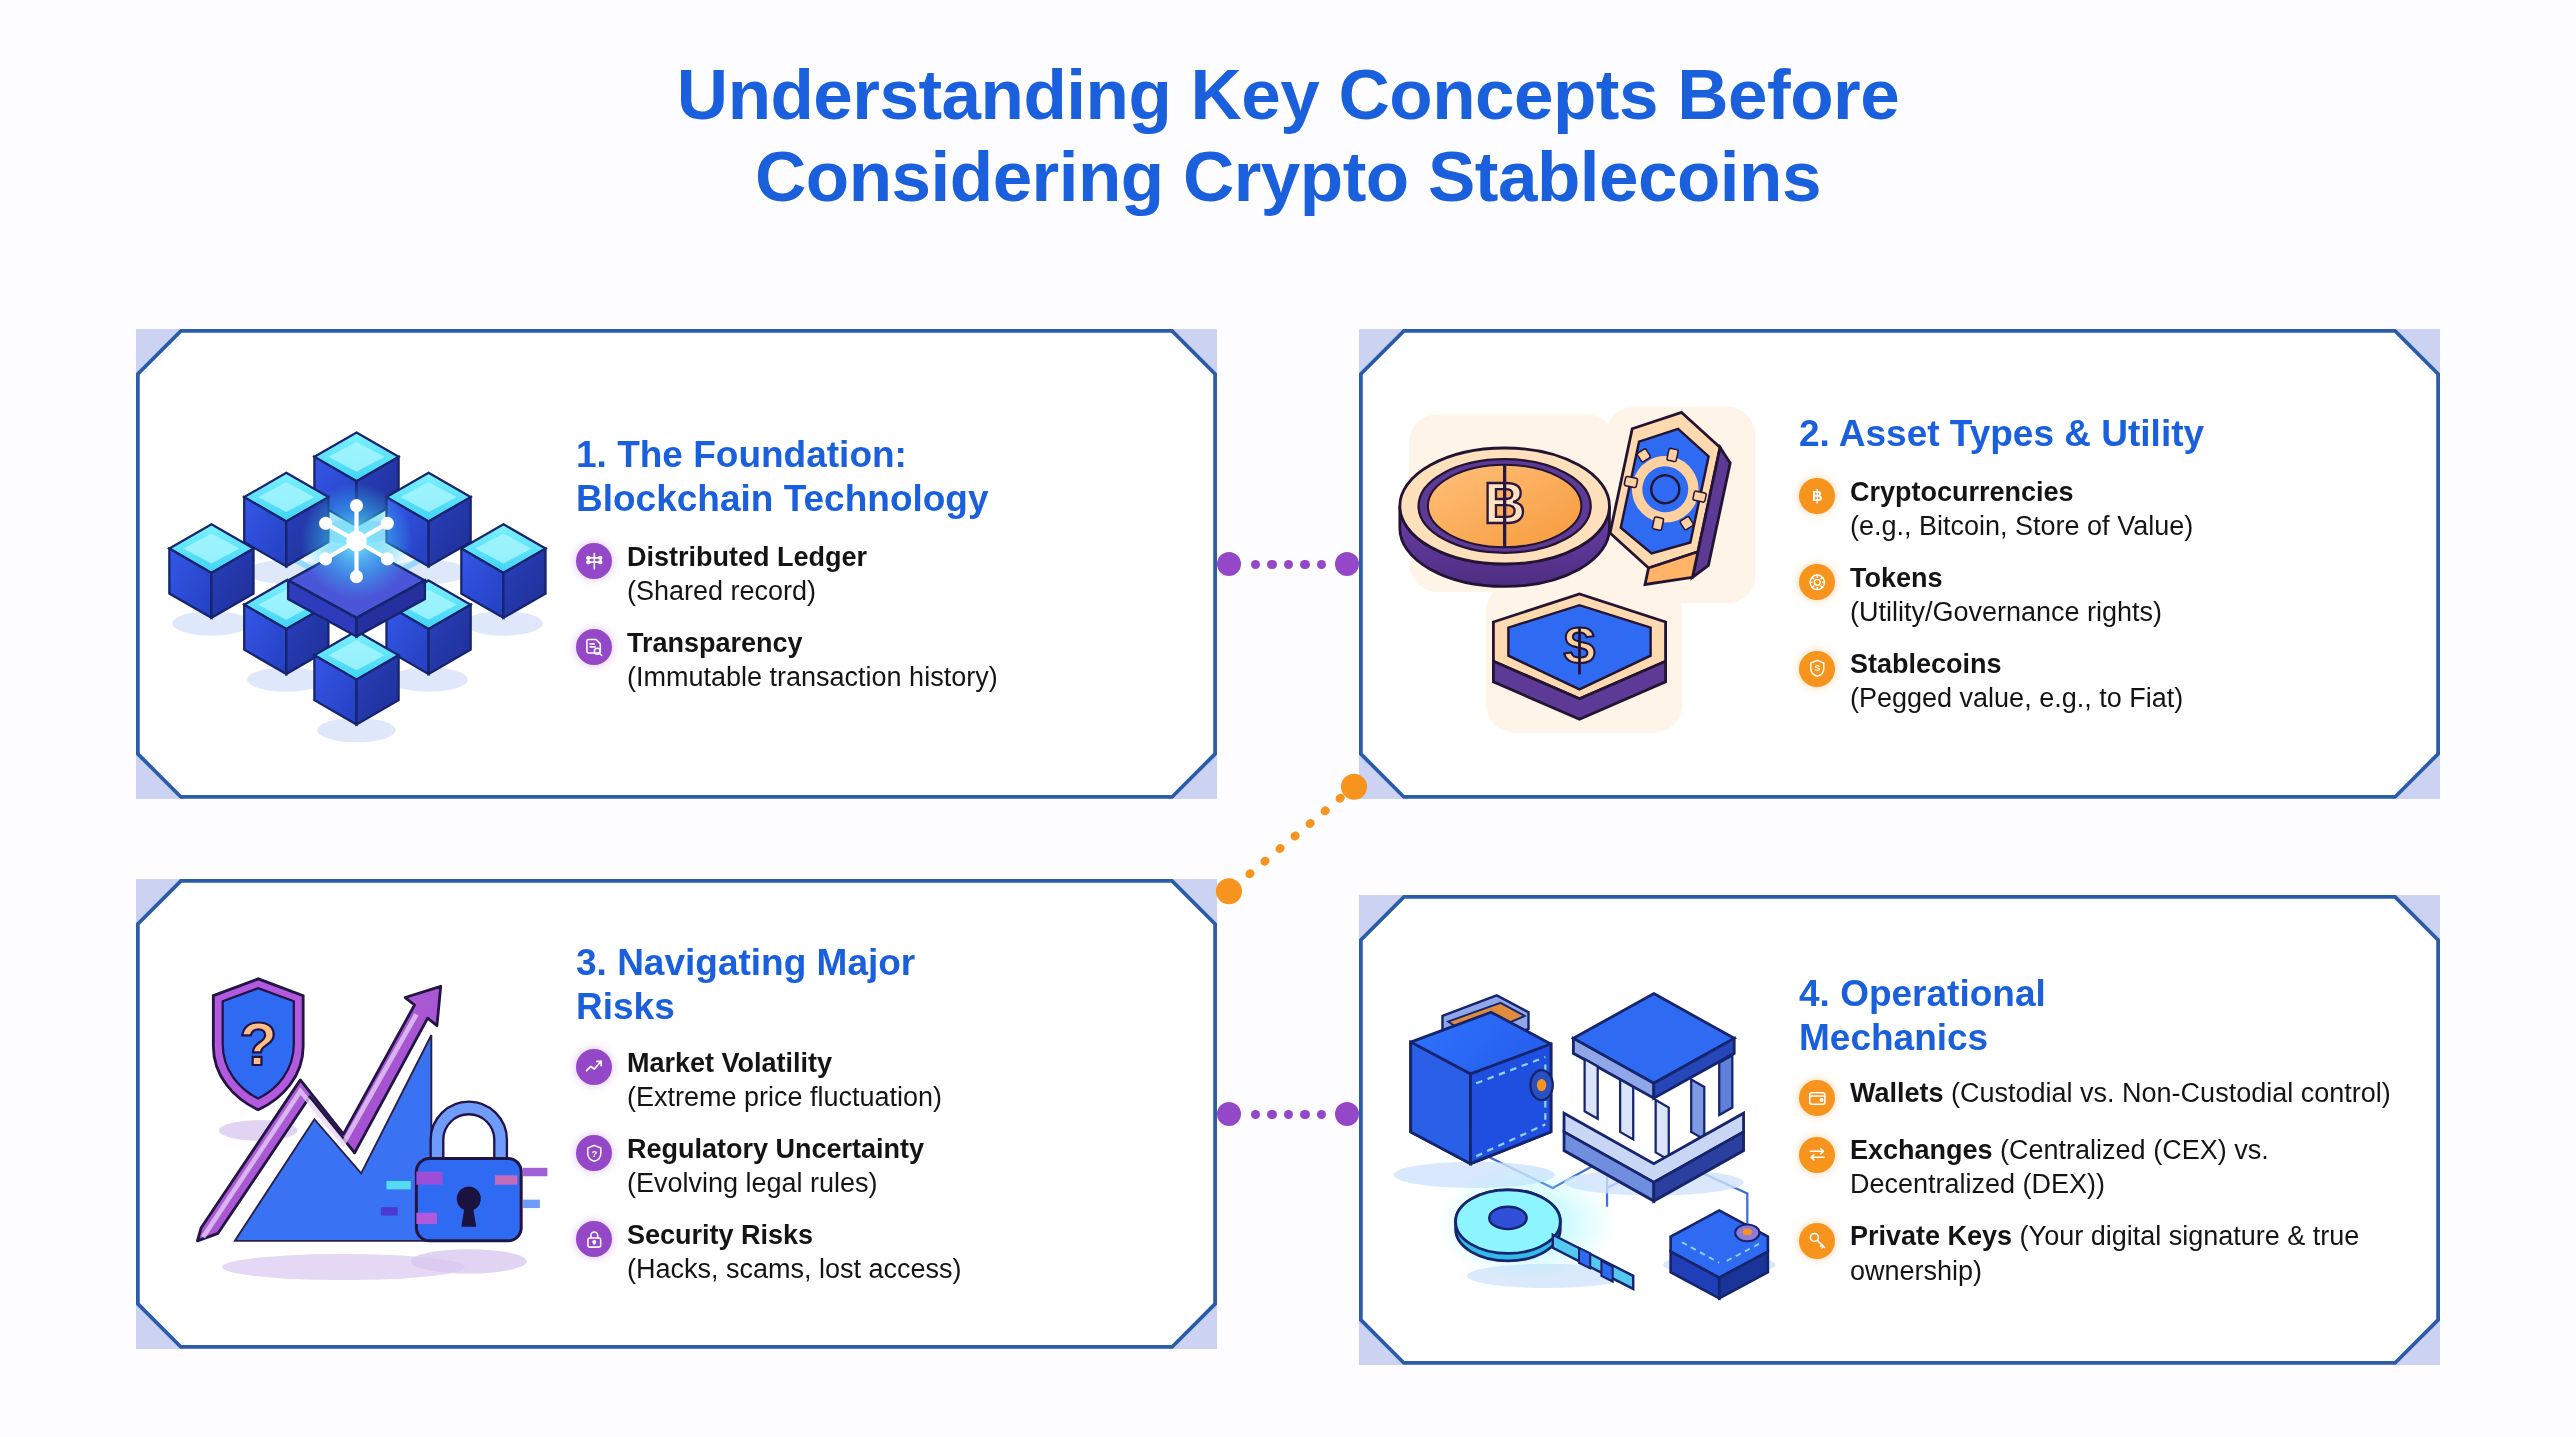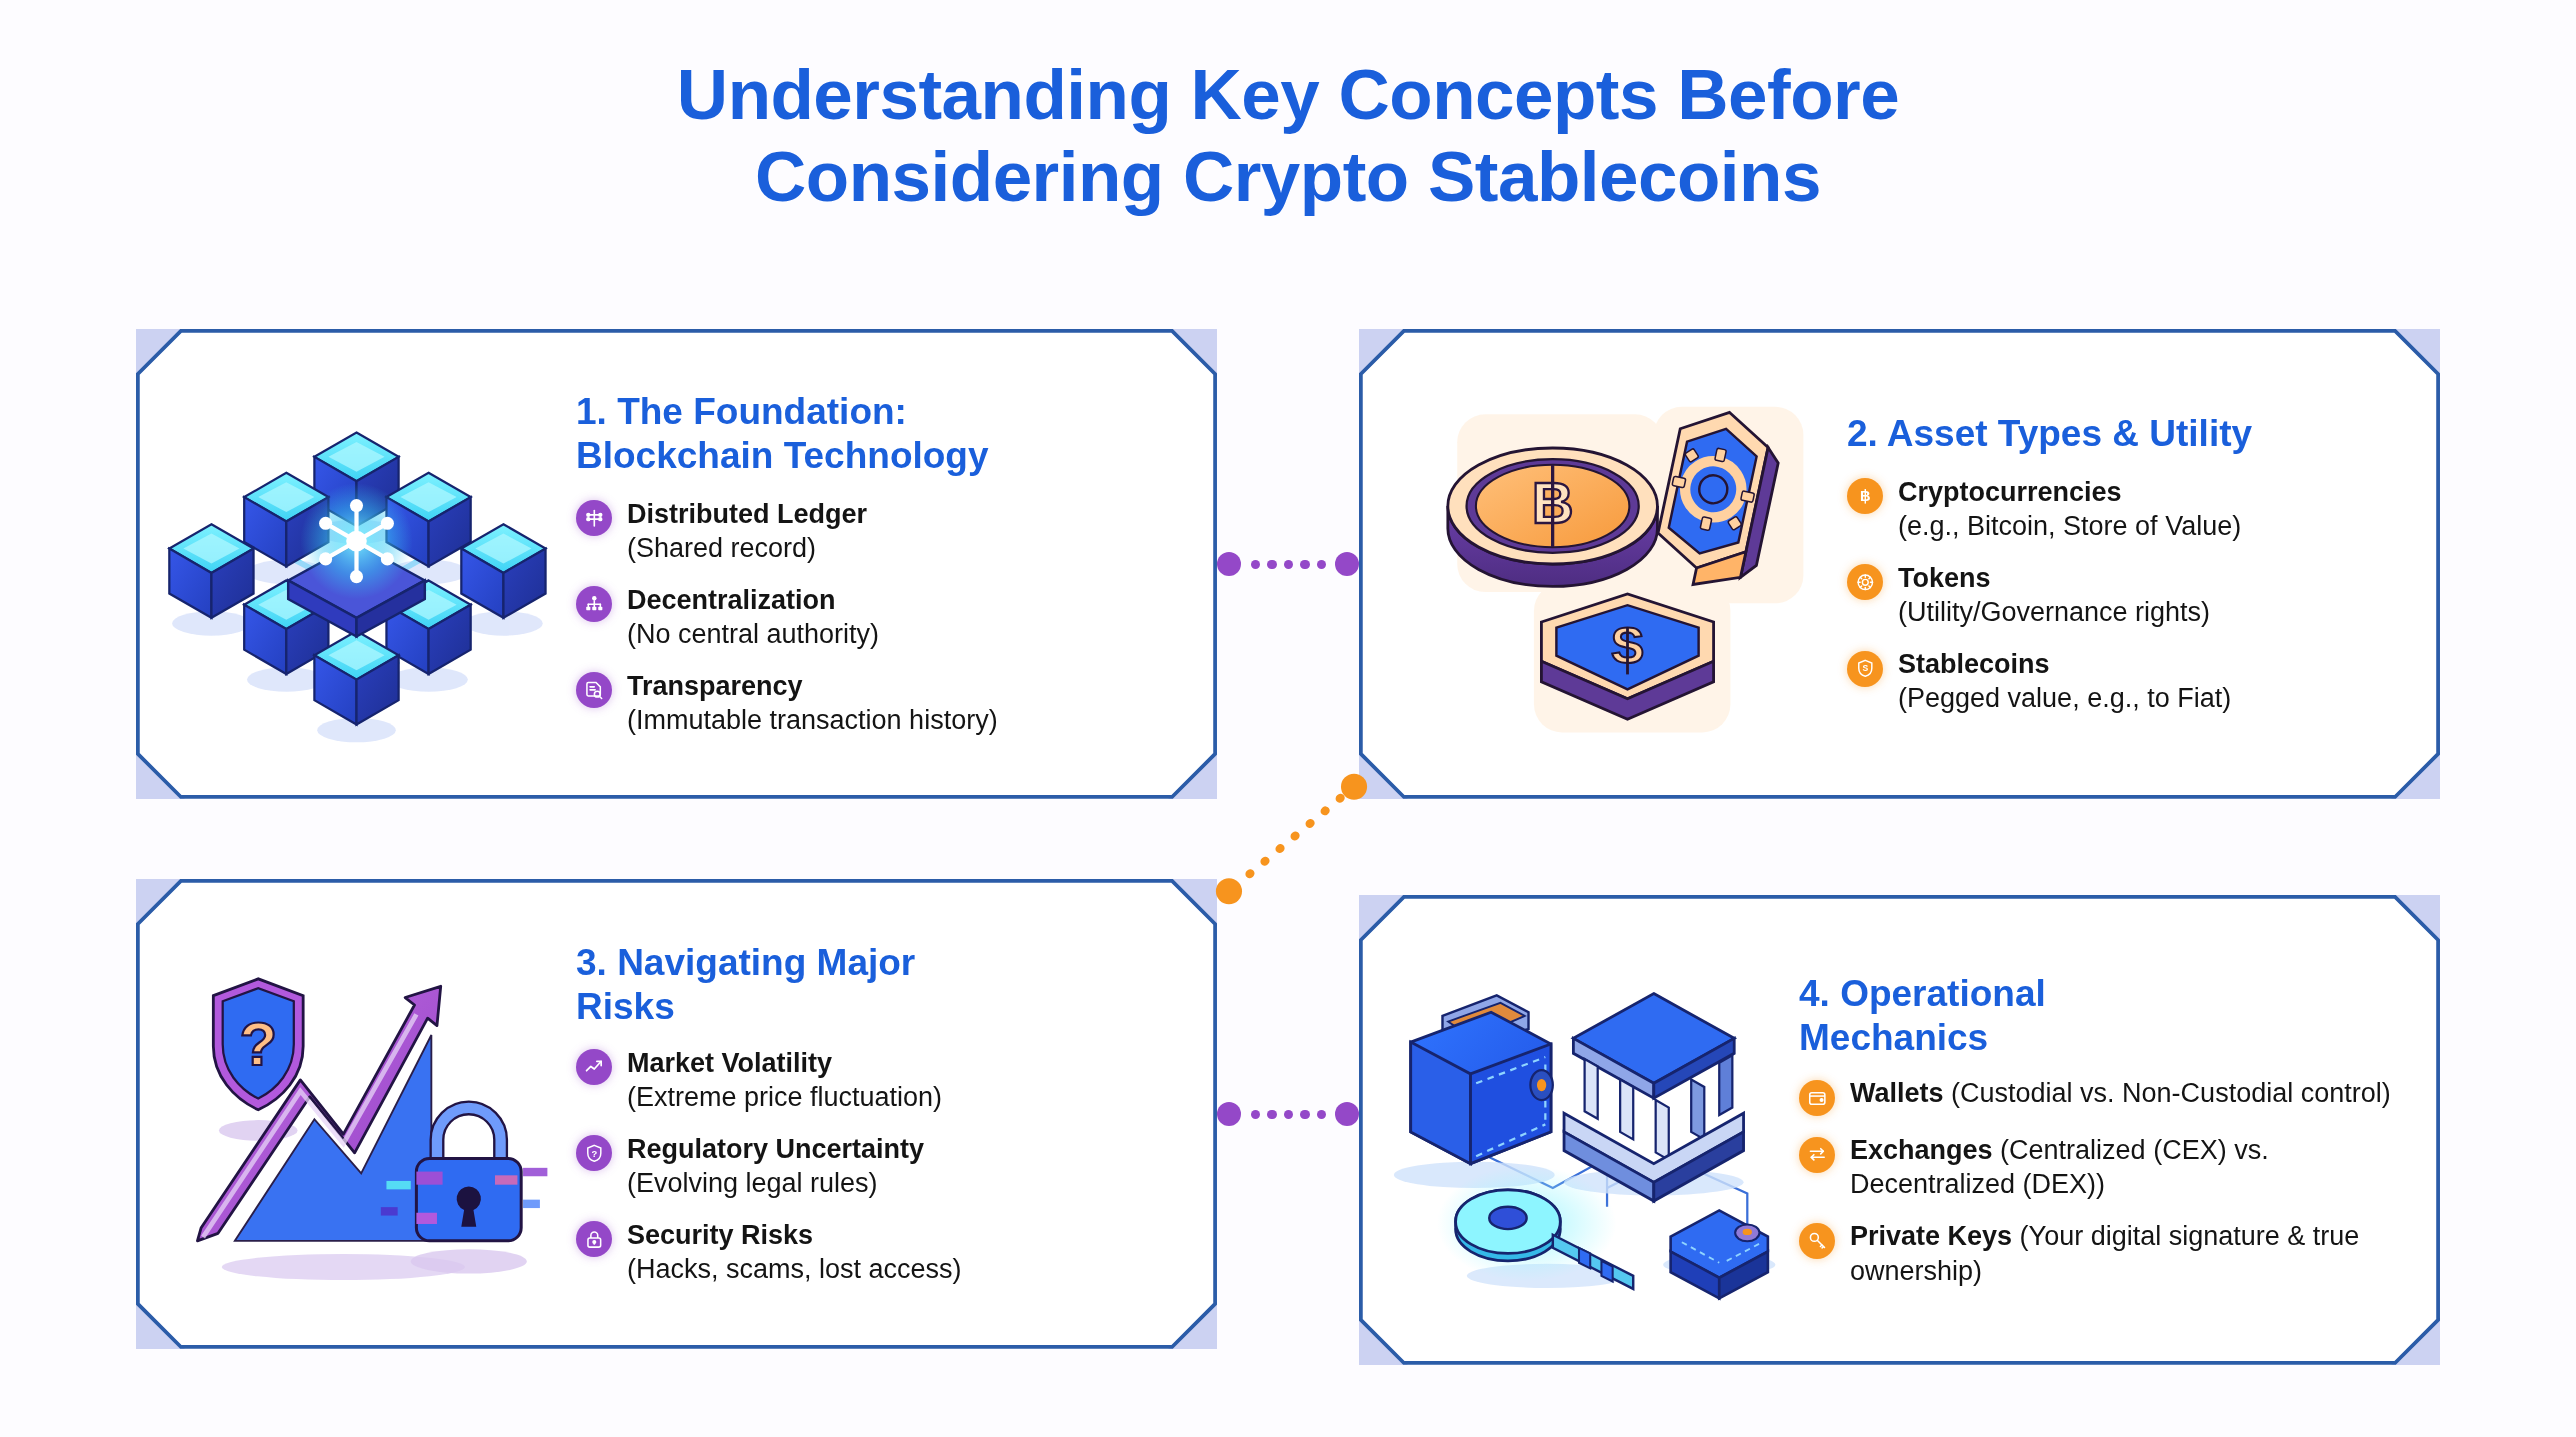--- a/index.html
+++ b/index.html
@@ -39,21 +39,21 @@
 
   .card {
     position: absolute;
     width: 1081px;
     height: 470px;
     background: #ffffff;
     display: flex;
     align-items: center;
   }
   .card.c1 { left: 0;     top: 0; }
-  .card.c2 { left: 1223px; top: 0; padding-left: 48px; }
+  .card.c2 { left: 1223px; top: 0; }
   .card.c3 { left: 0;     top: 550px; }
   .card.c4 { left: 1223px; top: 566px; }
 
   
   .card-frame {
     position: absolute;
     inset: 0;
     pointer-events: none;
     z-index: 3;
   }
@@ -275,39 +275,20 @@
             </svg>
           </span>
           <span class="bullet-text stacked">
             <span class="bullet-term">Distributed Ledger</span>
             <span class="bullet-desc">(Shared record)</span>
           </span>
         </li>
         <li class="bullet">
           <span class="bullet-icon purple">
             <svg width="20.6" height="20.6" viewBox="0 0 24 24" fill="none" stroke="#fff" stroke-width="1.8" stroke-linecap="round">
-              <circle cx="12" cy="5" r="2.6" fill="#fff" stroke="none"></circle>
-              <line x1="12" y1="8" x2="12" y2="12"></line>
-                <line x1="5" y1="12" x2="19" y2="12"></line>
-              <line x1="5" y1="12" x2="5" y2="15"></line>
-                <line x1="19" y1="12" x2="19" y2="15"></line>
-              <line x1="12" y1="12" x2="12" y2="15"></line>
-              <rect x="2.6" y="15" width="4.8" height="4" rx="0.8" fill="#fff" stroke="none"></rect>
-              <rect x="9.6" y="15" width="4.8" height="4" rx="0.8" fill="#fff" stroke="none"></rect>
-              <rect x="16.6" y="15" width="4.8" height="4" rx="0.8" fill="#fff" stroke="none"></rect>
-            </svg>
-          </span>
-          <span class="bullet-text stacked">
-            <span class="bullet-term">Decentralization</span>
-            <span class="bullet-desc">(No central authority)</span>
-          </span>
-        </li>
-        <li class="bullet">
-          <span class="bullet-icon purple">
-            <svg width="20.6" height="20.6" viewBox="0 0 24 24" fill="none" stroke="#fff" stroke-width="1.8" stroke-linecap="round">
               <path d="M5 3h9l5 5v9a1.6 1.6 0 0 1-1.6 1.6H5A1.6 1.6 0 0 1 3.4 17V4.6A1.6 1.6 0 0 1 5 3z"></path>
               <line x1="7" y1="8" x2="12" y2="8"></line>
                 <line x1="7" y1="11.5" x2="13" y2="11.5"></line>
               <circle cx="15.5" cy="16.5" r="3.4"></circle>
                 <line x1="18" y1="19" x2="20.6" y2="21.6"></line>
             </svg>
           </span>
           <span class="bullet-text stacked">
             <span class="bullet-term">Transparency</span>
             <span class="bullet-desc">(Immutable transaction history)</span>

